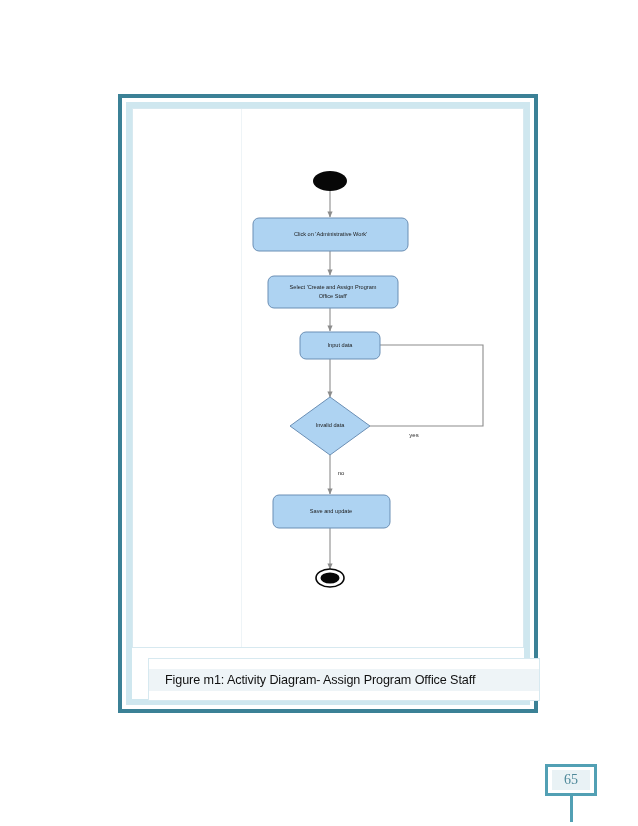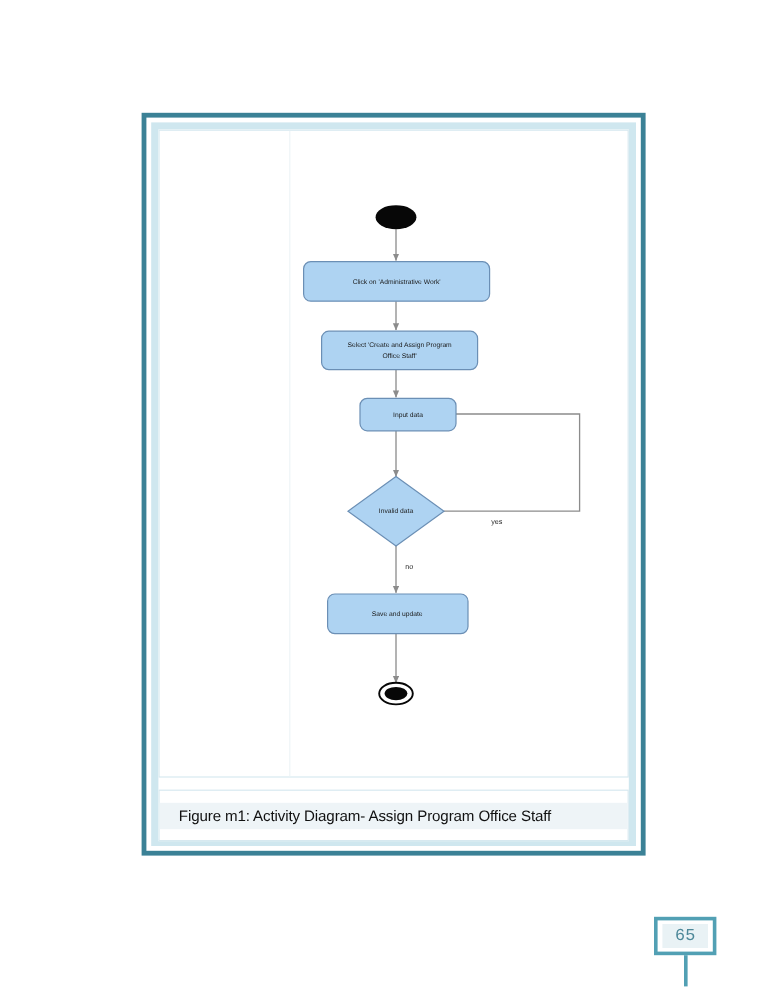--- a/index.html
+++ b/index.html
@@ -75,21 +75,21 @@
     font-family: "Liberation Sans", sans-serif;
     font-size: 6px;
     fill: #2a2a2a;
     text-anchor: middle;
     dominant-baseline: middle;
   }
 
   
   #caption-band {
     position: absolute;
-    left: 132px;
+    left: 148px;
     top: 658px;
     width: 392px;
     height: 43px;
     box-sizing: border-box;
     border: 1px solid #d7e9f0;
     background: #ffffff;
     display: flex;
     align-items: center;
   }
   #caption-text {
@@ -120,21 +120,21 @@
     justify-content: center;
   }
   #page-number-inner {
     width: 38px;
     height: 20px;
     background: #e9f2f5;
     display: flex;
     align-items: center;
     justify-content: center;
     color: #4d8899;
-    font-family: Liberation Mono, monospace;
+    font-family: Liberation Serif, serif;
     font-size: 14px;
   }
   #page-number-stem {
     position: absolute;
     left: 570px;
     top: 796px;
     width: 3px;
     height: 26px;
     background: #52a0b4;
   }

